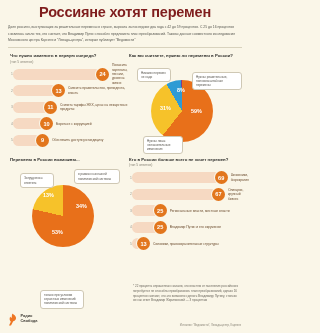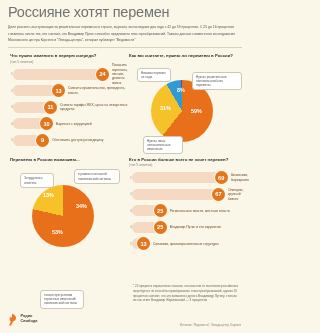--- a/index.html
+++ b/index.html
@@ -22,25 +22,26 @@
     box-sizing: border-box;
     padding: 0;
   }
 
   
   .header {
     padding: 5px 8px 0 8px;
   }
   .headline {
     font-size: 14.5px;
-    font-weight: normal;
-    color: #737373;
+    font-weight: bold;
+    color: #7f1d1d;
     letter-spacing: -0.2px;
     line-height: 1.05;
     margin: 0 0 4px 0;
+    text-align: center;
   }
   .standfirst {
     font-size: 3.4px;
     line-height: 1.85;
     color: #56564f;
     margin: 0;
     text-align: left;
     max-width: 236px;
   }
   .header-rule {

